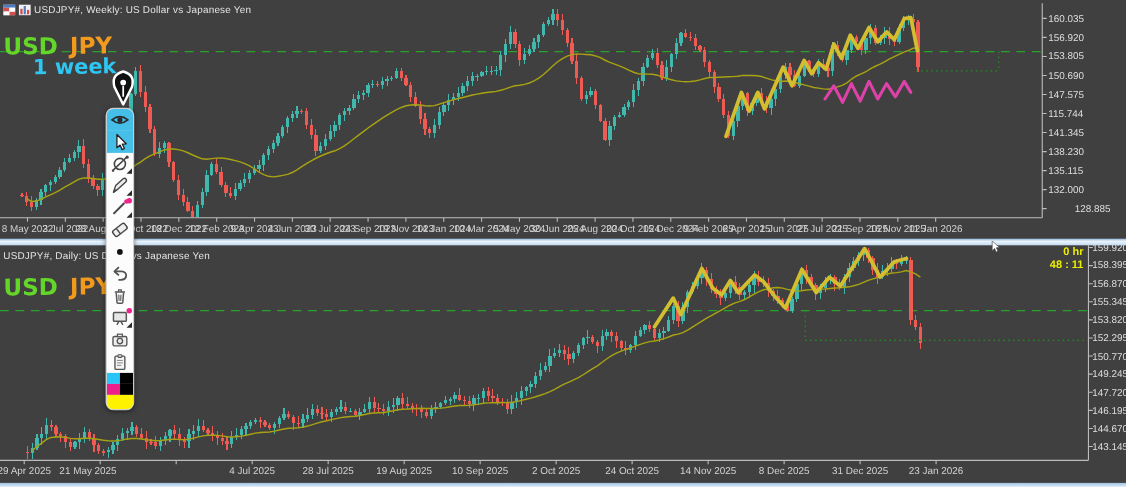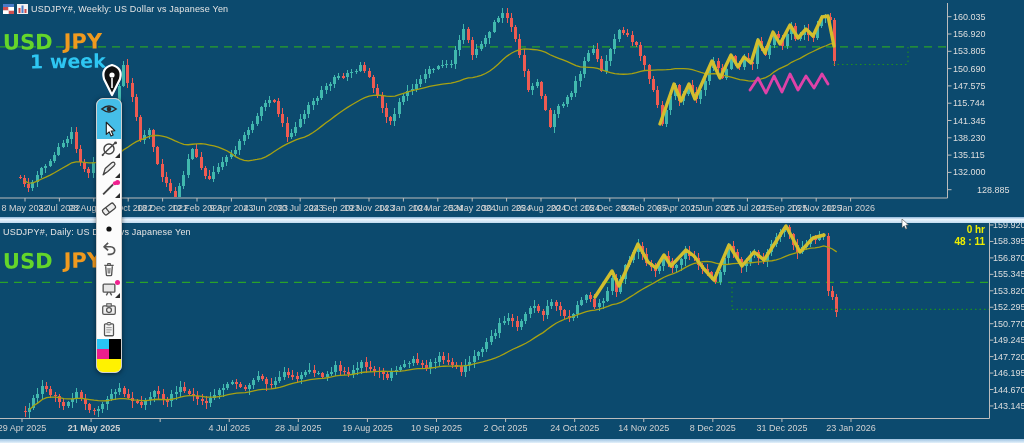--- a/index.html
+++ b/index.html
@@ -1,17 +1,17 @@
 <!DOCTYPE html>
 <html><head>
 <meta charset="utf-8">
 <style>
   html,body{margin:0;padding:0;background:#000;}
   body{width:1024px;height:443px;overflow:hidden;font-family:"Liberation Sans",sans-serif;}
-  #app{position:relative;width:1024px;height:443px;background:#0c4a6e;}
+  #app{position:relative;width:1024px;height:443px;background:#404040;}
   #chart-svg{position:absolute;left:0;top:0;z-index:1;}
   .title-row{position:absolute;left:0;height:14px;display:flex;align-items:center;gap:3px;z-index:3;}
   .title-text{font-size:9px;color:#e4e4e4;white-space:nowrap;letter-spacing:.2px;}
   .mini-icon{display:inline-block;line-height:0;}
   .price-label{position:absolute;font-size:9px;color:#dedede;transform:translateY(-50%);white-space:nowrap;z-index:2;}
   .date-label{position:absolute;font-size:9px;color:#d2d2d2;transform:translateX(-50%);white-space:nowrap;z-index:2;}
   .pair-label{position:absolute;z-index:3;font-weight:bold;font-family:"DejaVu Sans",sans-serif;white-space:nowrap;transform:rotate(-.7deg);}
   .pair-label .jpy{margin-left:11px;}
   .tf-label{position:absolute;z-index:3;font-weight:bold;font-family:"DejaVu Sans",sans-serif;white-space:nowrap;transform:rotate(-.7deg);}
   .countdown{position:absolute;right:39px;top:224px;text-align:right;font-size:10px;line-height:12px;font-weight:bold;z-index:3;}
@@ -963,21 +963,21 @@
       <span class="price-label" style="left: 993px; top: 307.25px;">152.295</span>
       <span class="price-label" style="left: 993px; top: 323.7px;">150.770</span>
       <span class="price-label" style="left: 993px; top: 340.15px;">149.245</span>
       <span class="price-label" style="left: 993px; top: 356.6px;">147.720</span>
       <span class="price-label" style="left: 993px; top: 373.05px;">146.195</span>
       <span class="price-label" style="left: 993px; top: 389.5px;">144.670</span>
       <span class="price-label" style="left: 993px; top: 405.95px;">143.145</span>
     </div>
   <div id="da-bot">
       <span class="date-label" style="left: 22px; top: 423px;">29 Apr 2025</span>
-      <span class="date-label" style="left: 94px; top: 423px; font-weight: bold;">21 May 2025</span>
+      <span class="date-label" style="left: 80px; top: 423px;">21 May 2025</span>
       <span class="date-label" style="left: 160.166px; top: 442px; margin-left: 34px;">12 Jun 2025</span>
       <span class="date-label" style="left: 229.249px; top: 423px;">4 Jul 2025</span>
       <span class="date-label" style="left: 298.332px; top: 423px;">28 Jul 2025</span>
       <span class="date-label" style="left: 367.415px; top: 423px; text-align: right;">19 Aug 2025</span>
       <span class="date-label" style="left: 436.498px; top: 423px;">10 Sep 2025</span>
       <span class="date-label" style="left: 505.581px; top: 423px;">2 Oct 2025</span>
       <span class="date-label" style="left: 574.664px; top: 423px;">24 Oct 2025</span>
       <span class="date-label" style="left: 643.747px; top: 423px;">14 Nov 2025</span>
       <span class="date-label" style="left: 712.83px; top: 423px;">8 Dec 2025</span>
       <span class="date-label" style="left: 781.913px; top: 423px;">31 Dec 2025</span>

